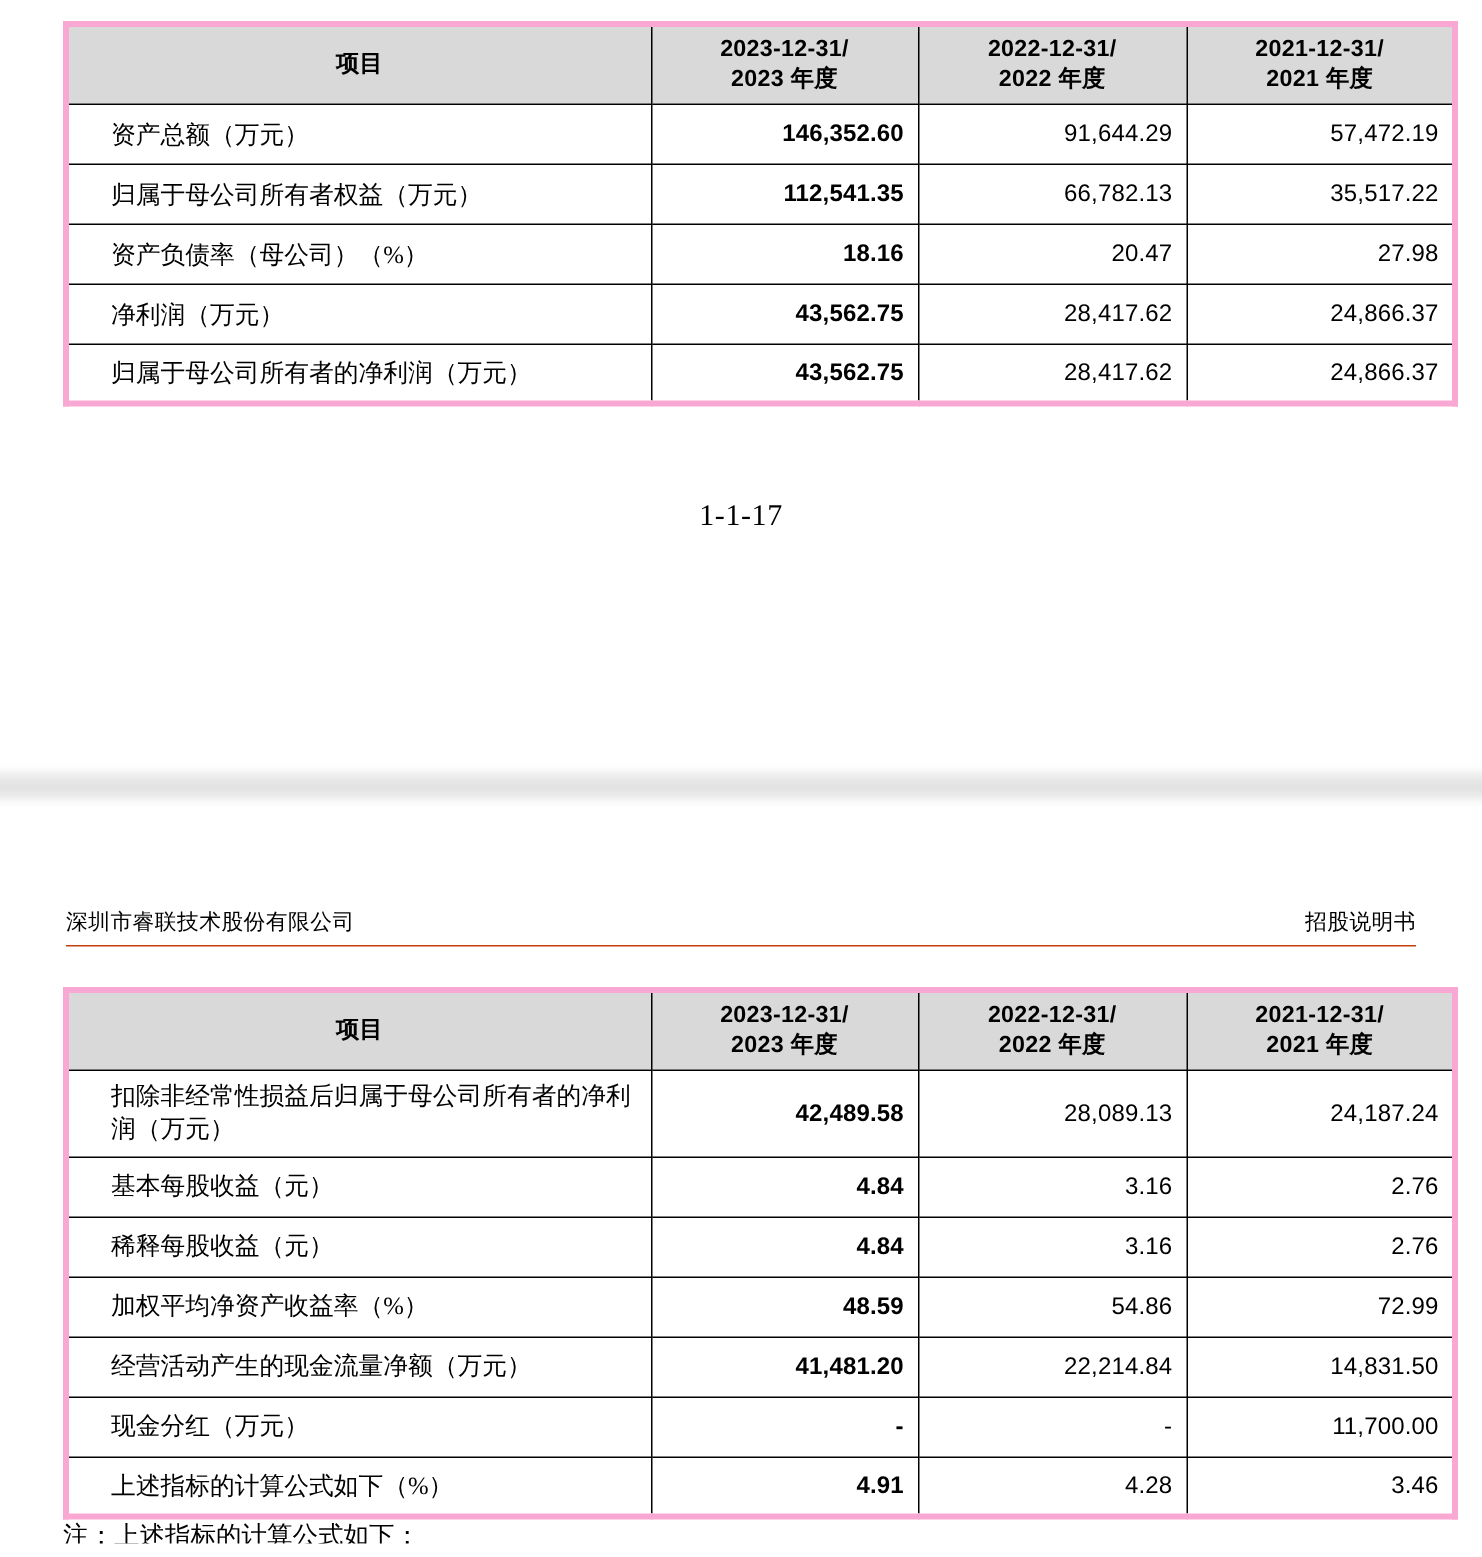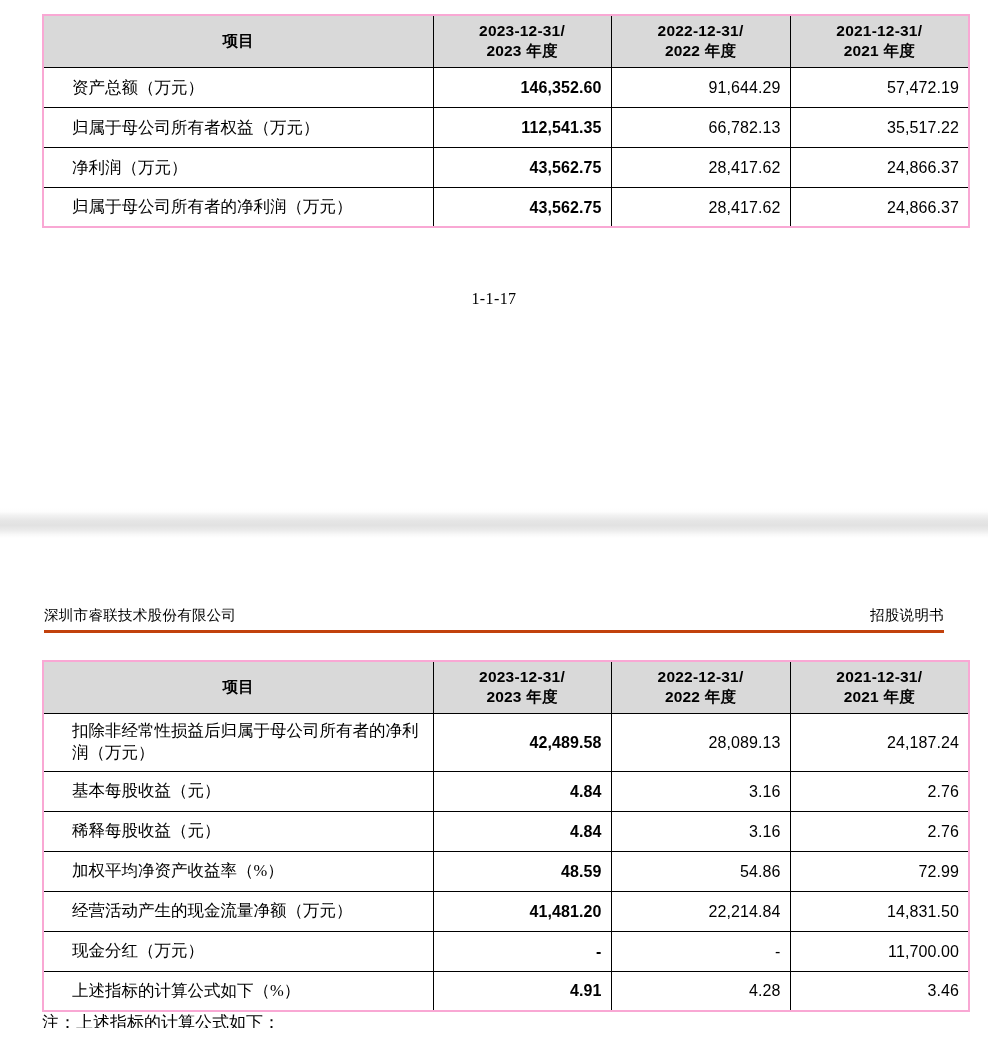--- a/index.html
+++ b/index.html
@@ -49,37 +49,37 @@
   #page-two {
     top: 538px;
     height: 500px;
   }
 
   
   .running-header {
     position: relative;
     margin: 0 44px;
     padding-bottom: 5px;
-    border-bottom: 3px solid #c2410c;
+    border-bottom: 1px solid #c2410c;
     display: flex;
     justify-content: space-between;
     align-items: center;
     font-family: "Liberation Sans", "DejaVu Sans", sans-serif;
     font-size: 14.5px;
     line-height: 1.3;
     letter-spacing: 0.3px;
   }
 
   
   table.fin {
     border-collapse: collapse;
     table-layout: fixed;
     width: 926px;
     margin: 0 12px 0 42px;
-    border: 2px solid #f9a8d4;
+    border: 4px solid #f9a8d4;
   }
   table.fin td, table.fin th {
     border: 1px solid #000000;
     padding: 0 9px;
     font-size: 16.5px;
     line-height: 1.32;
     vertical-align: middle;
     box-sizing: border-box;
   }
   table.fin thead th {
@@ -113,21 +113,21 @@
   col.c-y2   { width: 179px; }
   col.c-y3   { width: 179px; }
 
   
   .r-std td { height: 40px; }
   .r-tall td { height: 58px; }
 
   
   .folio {
     text-align: center;
-    font-size: 16px;
+    font-size: 20px;
     font-family: "Liberation Serif", "DejaVu Serif", serif;
     letter-spacing: 0.4px;
   }
 
   .note-clip {
     margin: 0 0 0 42px;
     font-size: 17px;
     line-height: 1.3;
     height: 16px;
     overflow: hidden;
@@ -172,20 +172,26 @@
           <td class="num">91,644.29</td>
           <td class="num">57,472.19</td>
         </tr>
         <tr class="r-std">
           <td class="item">归属于母公司所有者权益（万元）</td>
           <td class="num emph">112,541.35</td>
           <td class="num">66,782.13</td>
           <td class="num">35,517.22</td>
         </tr>
         <tr class="r-std">
+          <td class="item">资产负债率（母公司）（%）</td>
+          <td class="num emph">18.16</td>
+          <td class="num">20.47</td>
+          <td class="num">27.98</td>
+        </tr>
+        <tr class="r-std">
           <td class="item">净利润（万元）</td>
           <td class="num emph">43,562.75</td>
           <td class="num">28,417.62</td>
           <td class="num">24,866.37</td>
         </tr>
         <tr class="r-std">
           <td class="item">归属于母公司所有者的净利润（万元）</td>
           <td class="num emph">43,562.75</td>
           <td class="num">28,417.62</td>
           <td class="num">24,866.37</td>

